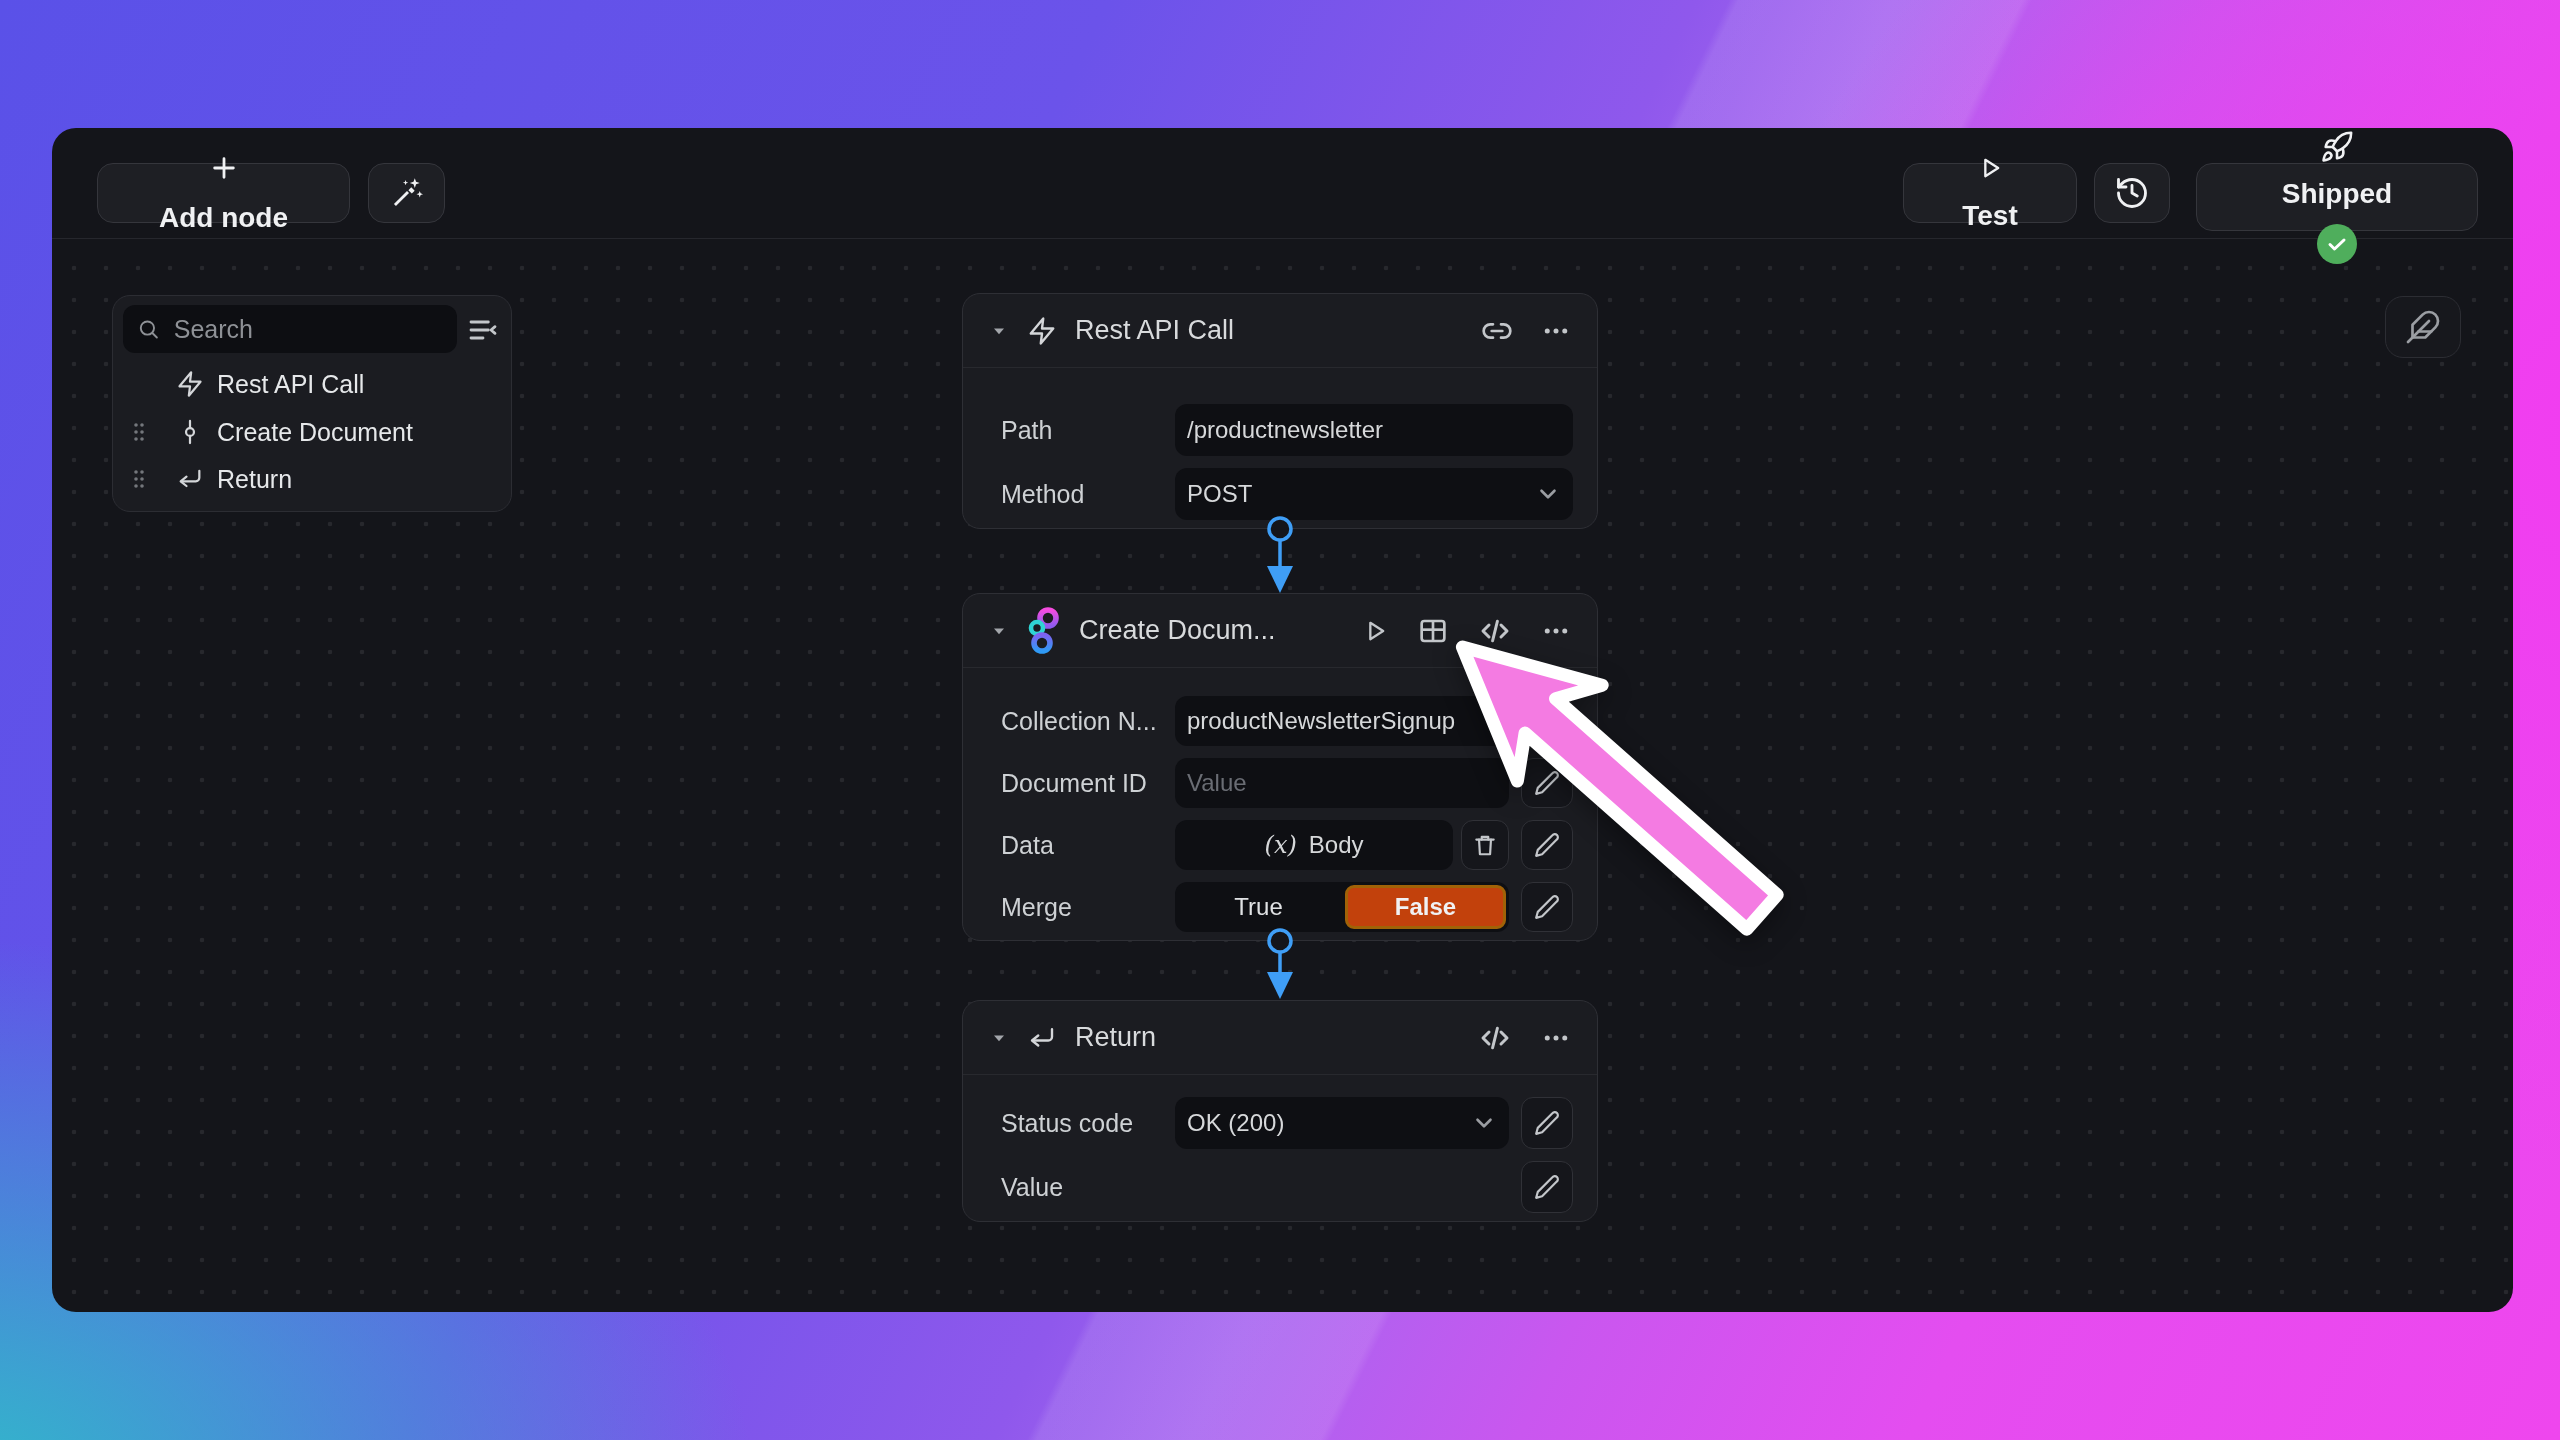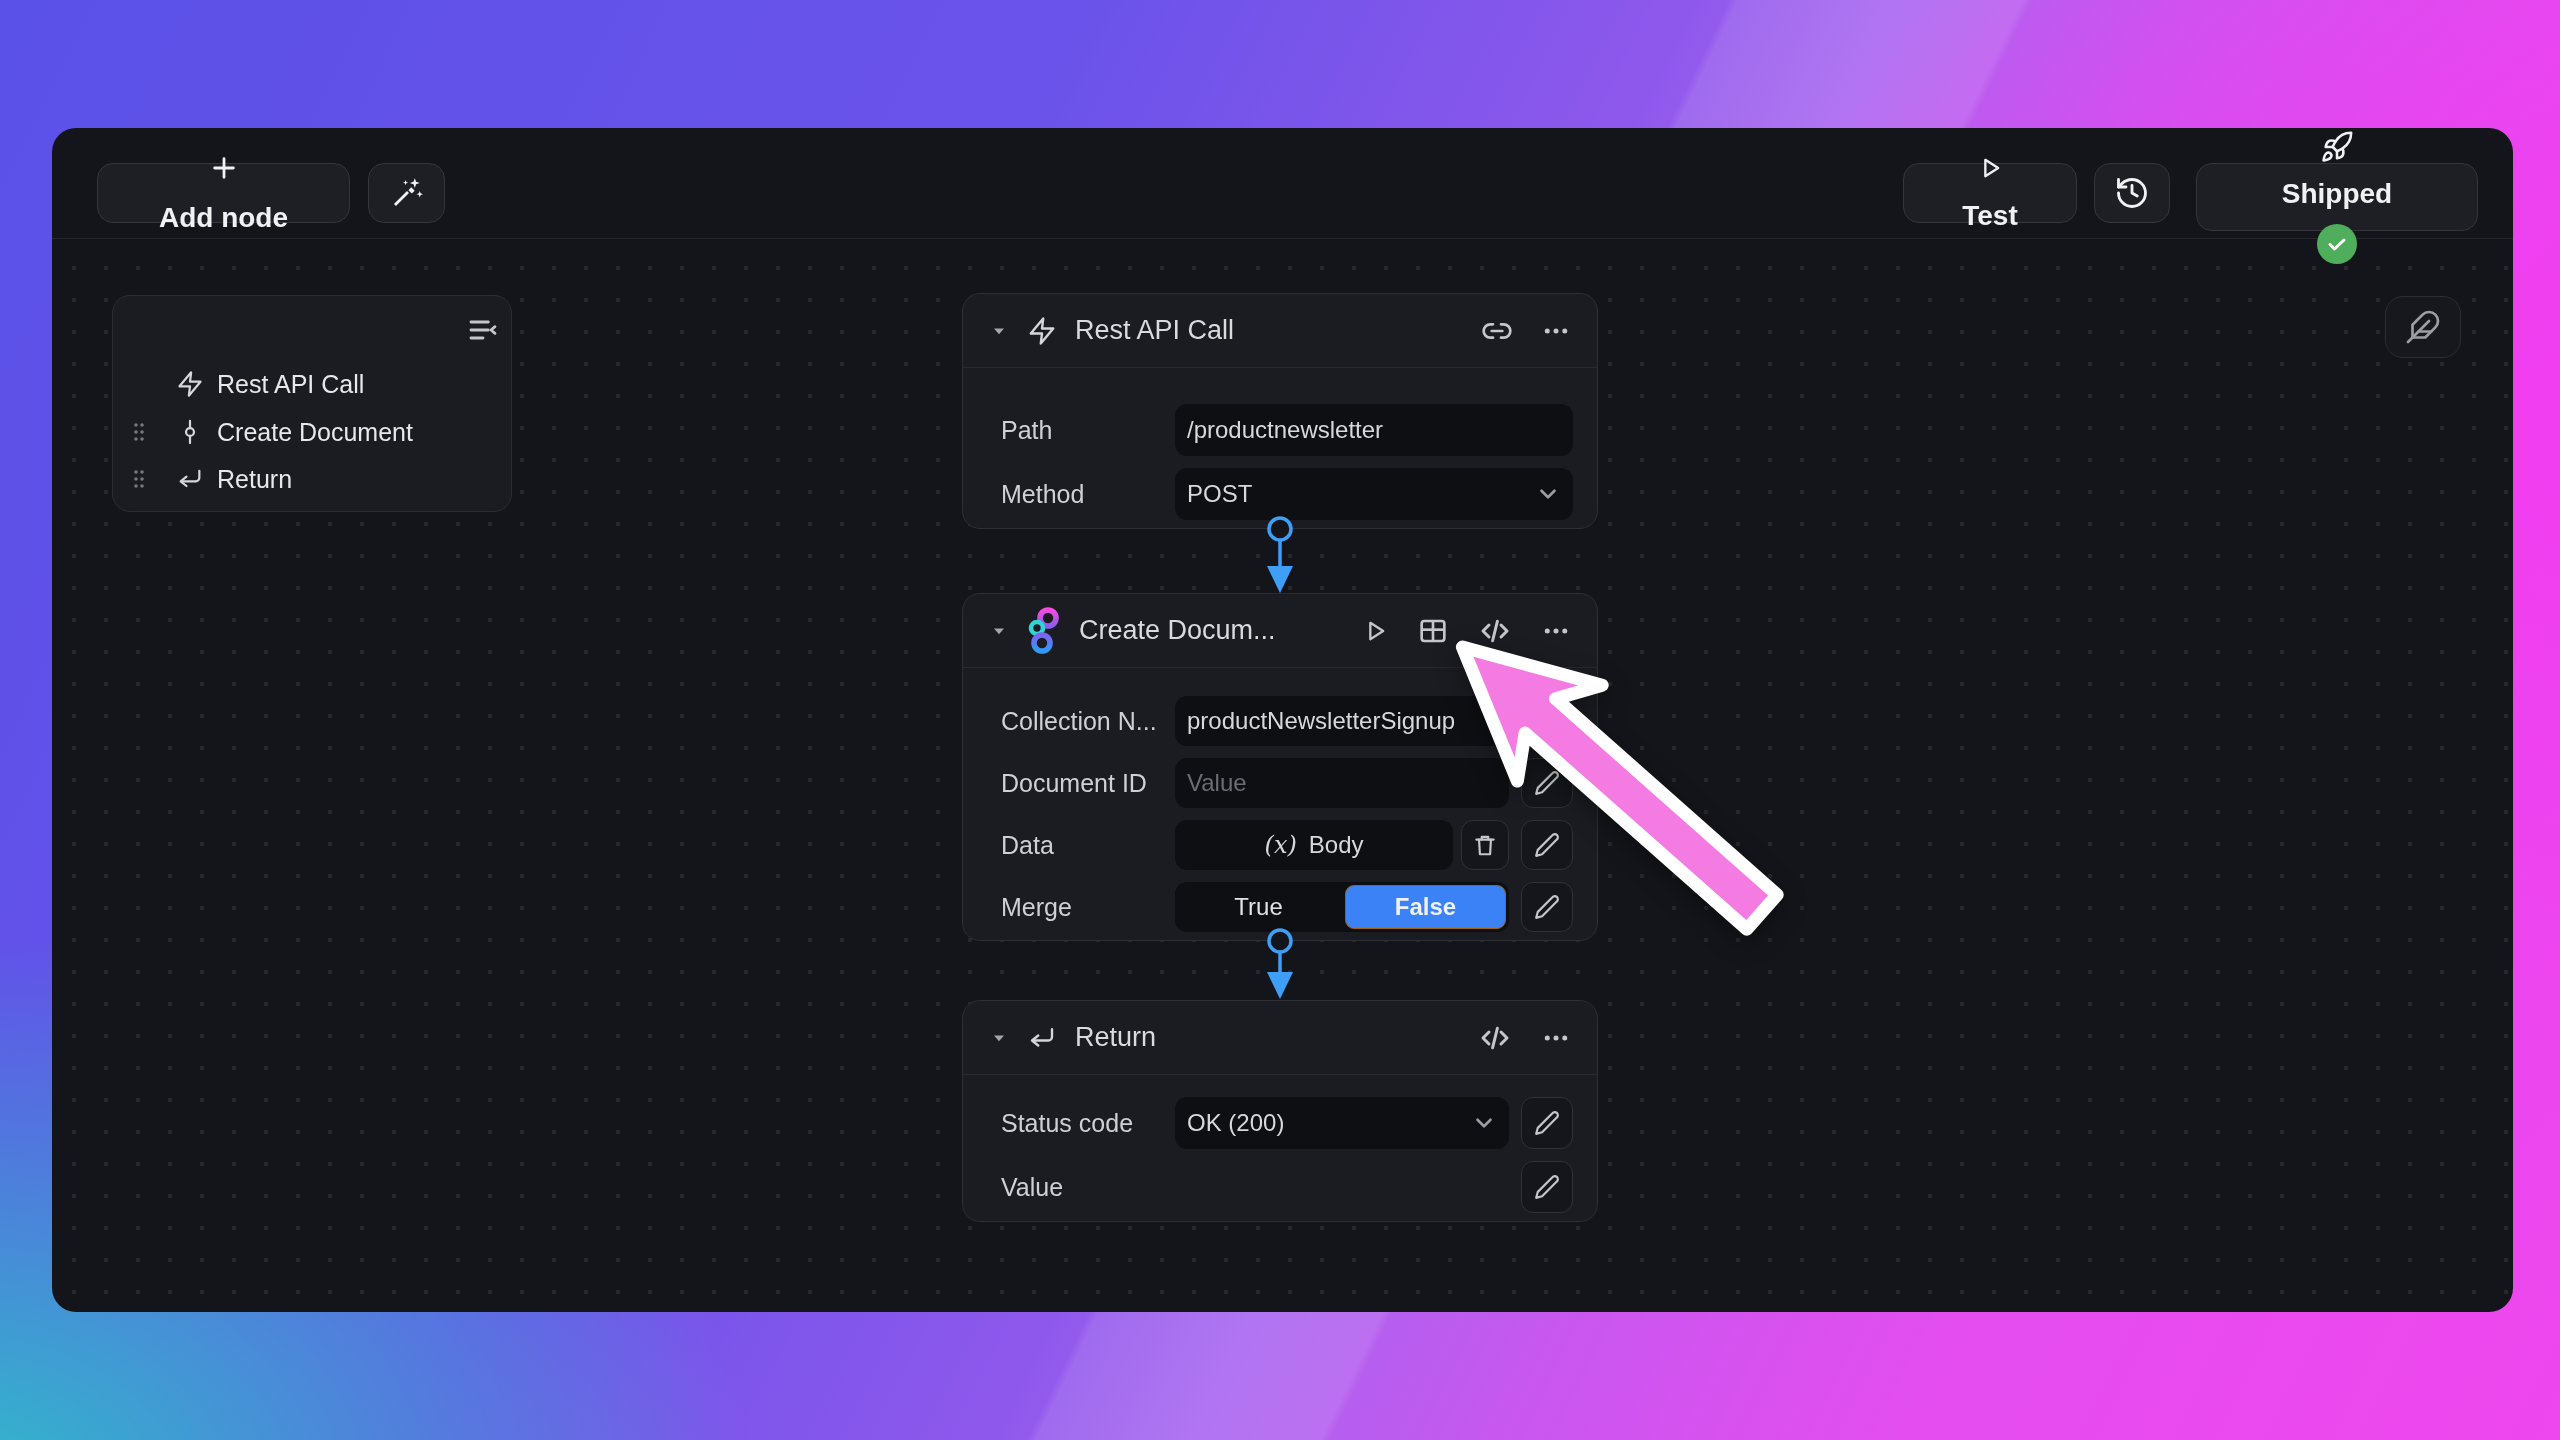--- a/index.html
+++ b/index.html
@@ -69,21 +69,21 @@
   .ctrl .chev{margin-left:auto;}
   .sqbtn{position:absolute;background:#15161b;border:1px solid #303137;border-radius:12px;
     display:flex;align-items:center;justify-content:center;box-sizing:border-box;cursor:pointer;}
   .chip{justify-content:center;padding:0;}
   .chip .fx{font-style:italic;margin-right:12px;font-family:"DejaVu Serif",serif;}
   .toggle{padding:0;position:absolute;left:212px;background:#0e0f13;border-radius:12px;box-sizing:border-box;}
   .toggle .opt{position:absolute;top:0;height:100%;width:50%;display:flex;align-items:center;justify-content:center;
     color:#e0e2e4;font-size:24px;cursor:pointer;}
   .toggle .opt.t{left:0;}
   .toggle .sel{left:auto;right:3px;top:3px;bottom:3px;width:161px;height:auto;
-    background:#3b82f6;border:1px solid #a16207;border-radius:9px;font-weight:700;color:#f0f1f3;box-sizing:border-box;}
+    background:#c2410c;border:3px solid #a16207;border-radius:9px;font-weight:700;color:#f0f1f3;box-sizing:border-box;}
 
   
   .n1r1{top:110px;height:52px;} .n1r2{top:174px;height:52px;}
   .node1 .ctrl{width:398px;}
   .n2r1{top:102px;height:50px;} .n2r2{top:164px;height:50px;}
   .n2r3{top:226px;height:50px;} .n2r4{top:288px;height:50px;}
   .node2 .ctrl{width:334px;}
   .node2 .chip{width:278px;}
   .node2 .toggle{width:334px;}
   .n3r1{top:96px;height:52px;} .n3r2{top:160px;height:52px;}
@@ -163,20 +163,27 @@
 
   <div class="btn feather-btn">
     <svg width="36" height="36" viewBox="0 0 24 24" fill="none" stroke="#9b9ea3" stroke-width="1.8" stroke-linecap="round" stroke-linejoin="round">
       <path d="M20.24 12.24a6 6 0 0 0-8.49-8.49L5 10.5V19h8.5z"></path>
         <path d="M16 8 2 22"></path>
         <path d="M17.5 15H9"></path>
     </svg>
   </div>
 
   <div class="sidebar">
+    <div class="search-wrap">
+      <svg width="26" height="26" viewBox="0 0 24 24" fill="none" stroke="#8e9196" stroke-width="2" stroke-linecap="round">
+          <circle cx="11" cy="11" r="7"></circle>
+          <path d="M16.5 16.5 21 21"></path>
+        </svg>
+      <input readonly="" placeholder="Search" style="">
+    </div>
     <svg class="collapse" width="32" height="32" viewBox="0 0 24 24" fill="none" stroke="#c3c6ca" stroke-width="2.1" stroke-linecap="round" stroke-linejoin="round">
       <path d="M3 6h13M3 12h13M3 18h9"></path>
         <path d="M21 9.5 18 12l3 2.5"></path>
     </svg>
     <div class="lib-item li1">
       <svg class="licon" width="28" height="28" viewBox="0 0 24 24" fill="none" stroke="#d4d6d9" stroke-width="1.9" stroke-linejoin="round">
           <path d="M13 2 3 14h9l-1 8 10-12h-9l1-8z"></path>
         </svg>
       <span class="llabel">Rest API Call</span>
     </div>

